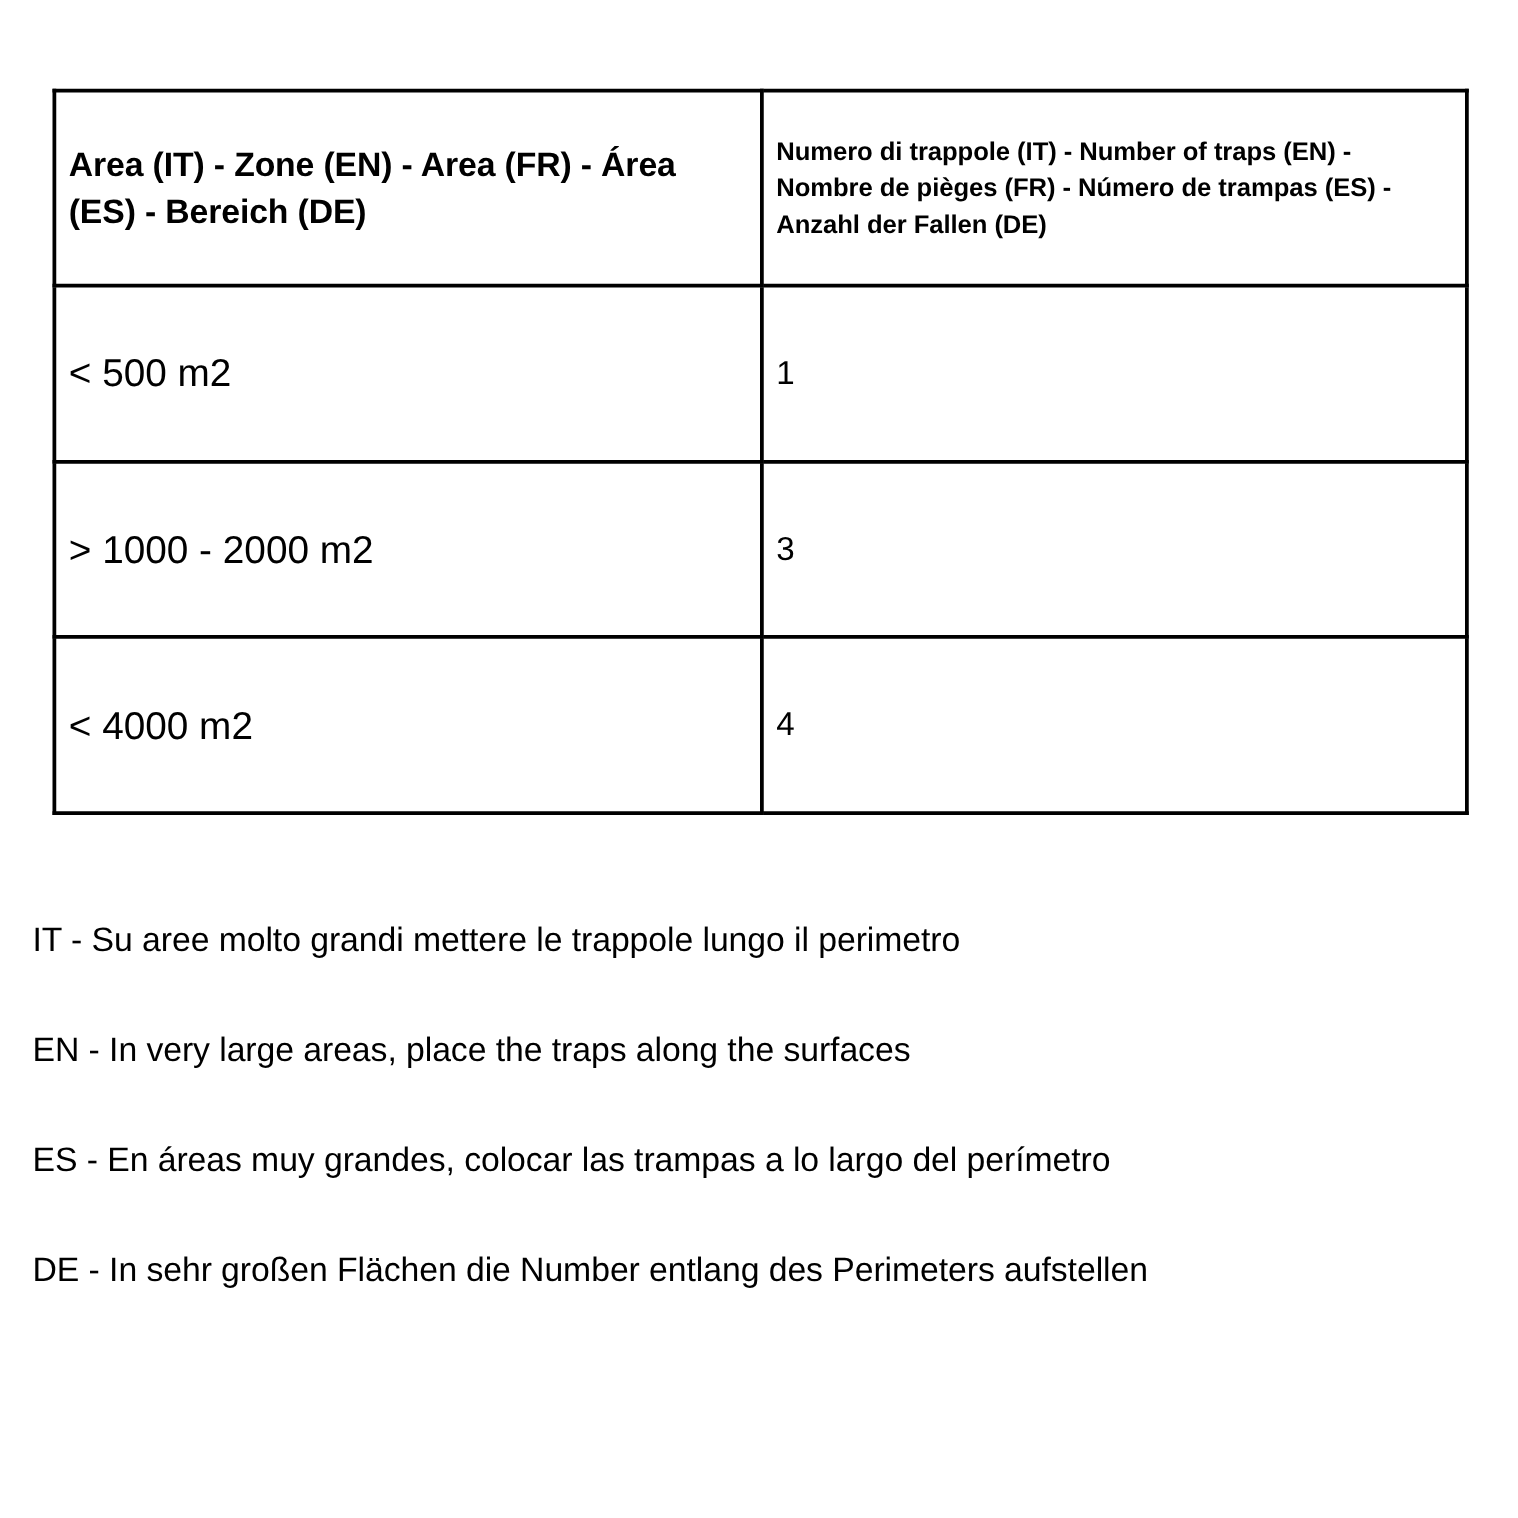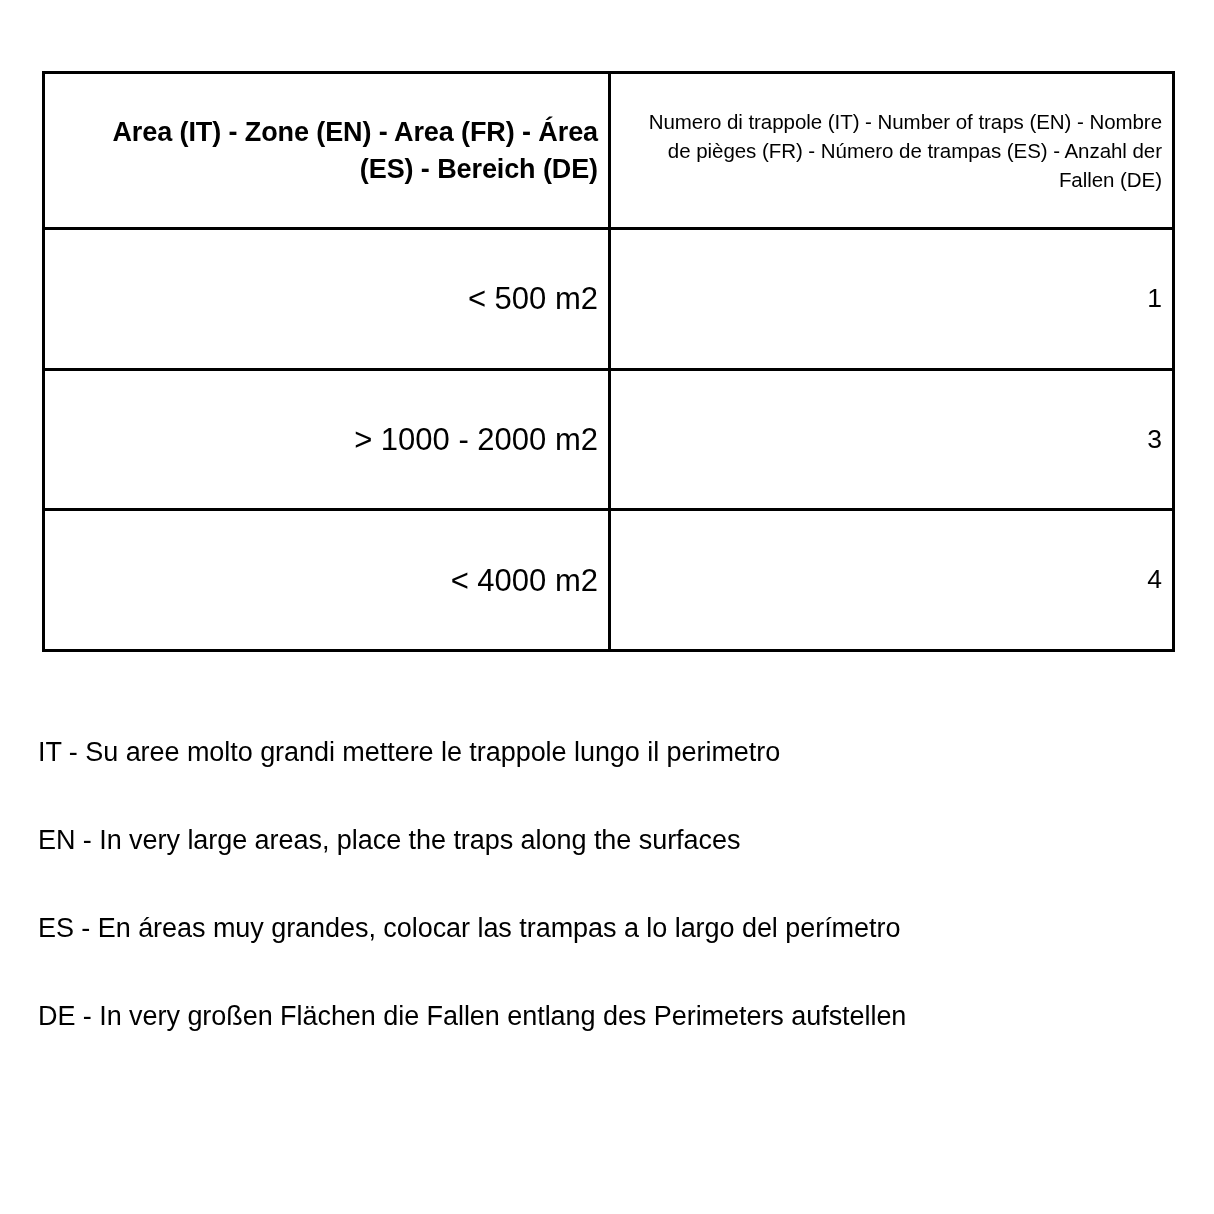--- a/index.html
+++ b/index.html
@@ -26,60 +26,60 @@
   }
   table.traps-table {
     width: 100%;
     height: 100%;
     border-collapse: collapse;
     table-layout: fixed;
   }
   table.traps-table td,
   table.traps-table th {
     border: 3px solid #000000;
-    text-align: right;
+    text-align: left;
     vertical-align: middle;
     padding: 4px 10px;
     box-sizing: border-box;
   }
   col.col-area  { width: 566px; }
   col.col-count { width: 564px; }
 
   tr.header-row { height: 156px; }
   tr.data-row   { height: 106px; }
 
   th.area-header {
     font-size: 27px;
     font-weight: bold;
     line-height: 1.35;
     letter-spacing: -0.1px;
   }
   th.count-header {
     font-size: 20.5px;
-    font-weight: normal;
+    font-weight: bold;
     line-height: 1.42;
     padding-left: 26px;
     padding-right: 26px;
     letter-spacing: -0.05px;
   }
   td.area-cell {
     font-size: 31px;
     font-weight: normal;
     line-height: 1.2;
   }
   td.count-cell {
     font-size: 26.5px;
     font-weight: normal;
     line-height: 1.2;
   }
 
   
   .notes {
     position: absolute;
-    left: 38px;
+    left: 26px;
     top: 708px;
     width: 1140px;
   }
   .note-line {
     font-size: 27px;
     font-weight: normal;
     line-height: 1;
     height: 88px;
     display: flex;
     align-items: center;
@@ -116,14 +116,14 @@
         <td class="count-cell">4</td>
       </tr>
     </tbody>
   </table>
 </div>
 
 <div class="notes">
   <div class="note-line">IT - Su aree molto grandi mettere le trappole lungo il perimetro</div>
   <div class="note-line">EN - In very large areas, place the traps along the surfaces</div>
   <div class="note-line">ES - En áreas muy grandes, colocar las trampas a lo largo del perímetro</div>
-  <div class="note-line">DE - In very großen Flächen die Fallen entlang des Perimeters aufstellen</div>
+  <div class="note-line">DE - In sehr großen Flächen die Number entlang des Perimeters aufstellen</div>
 </div>
 
 </body></html>

